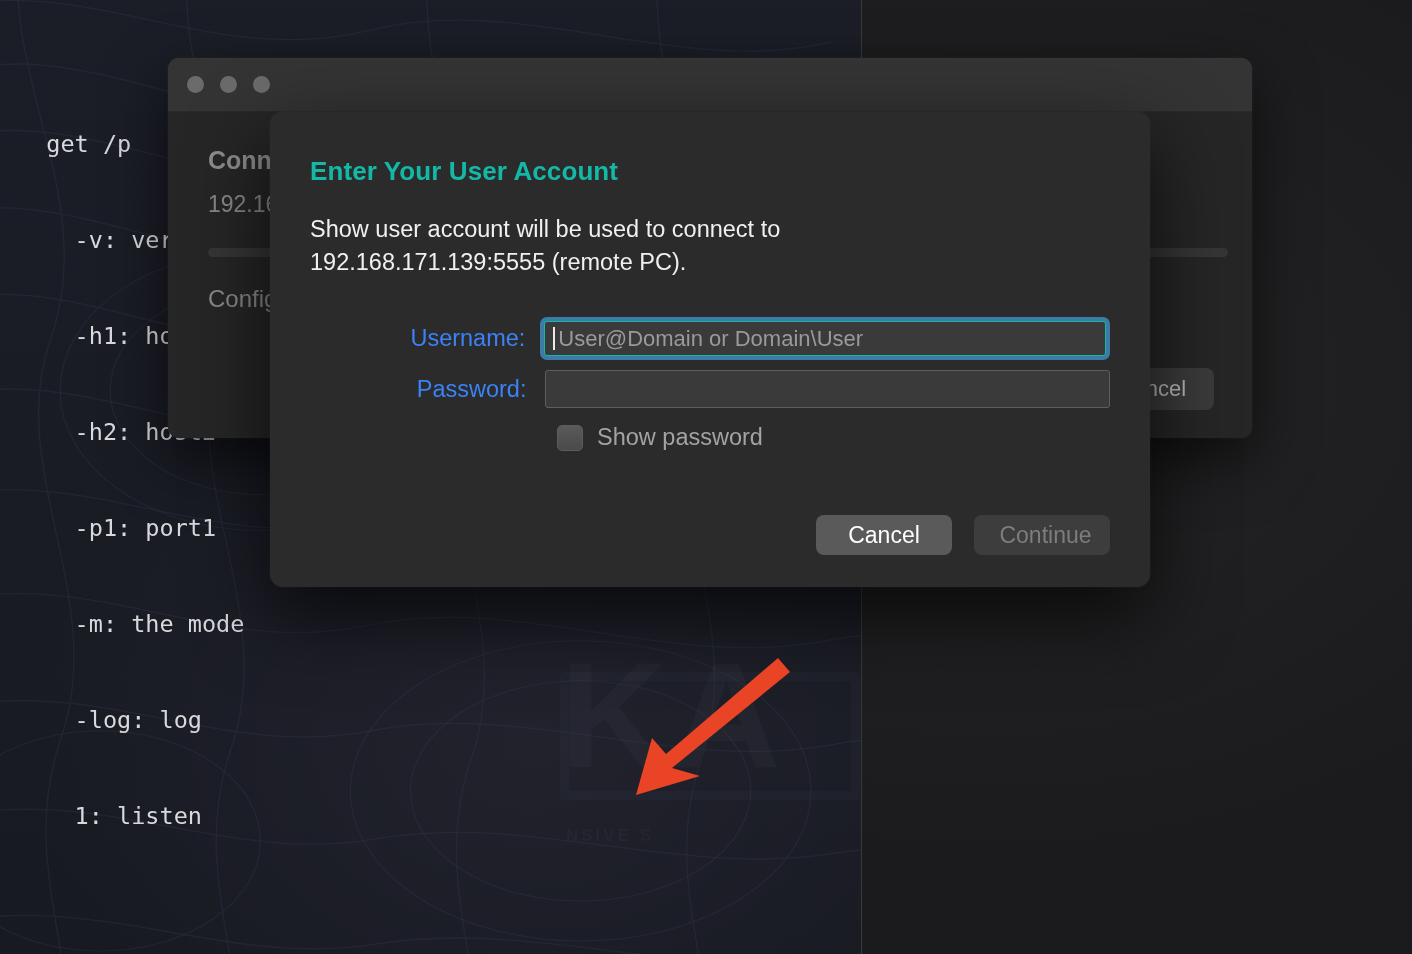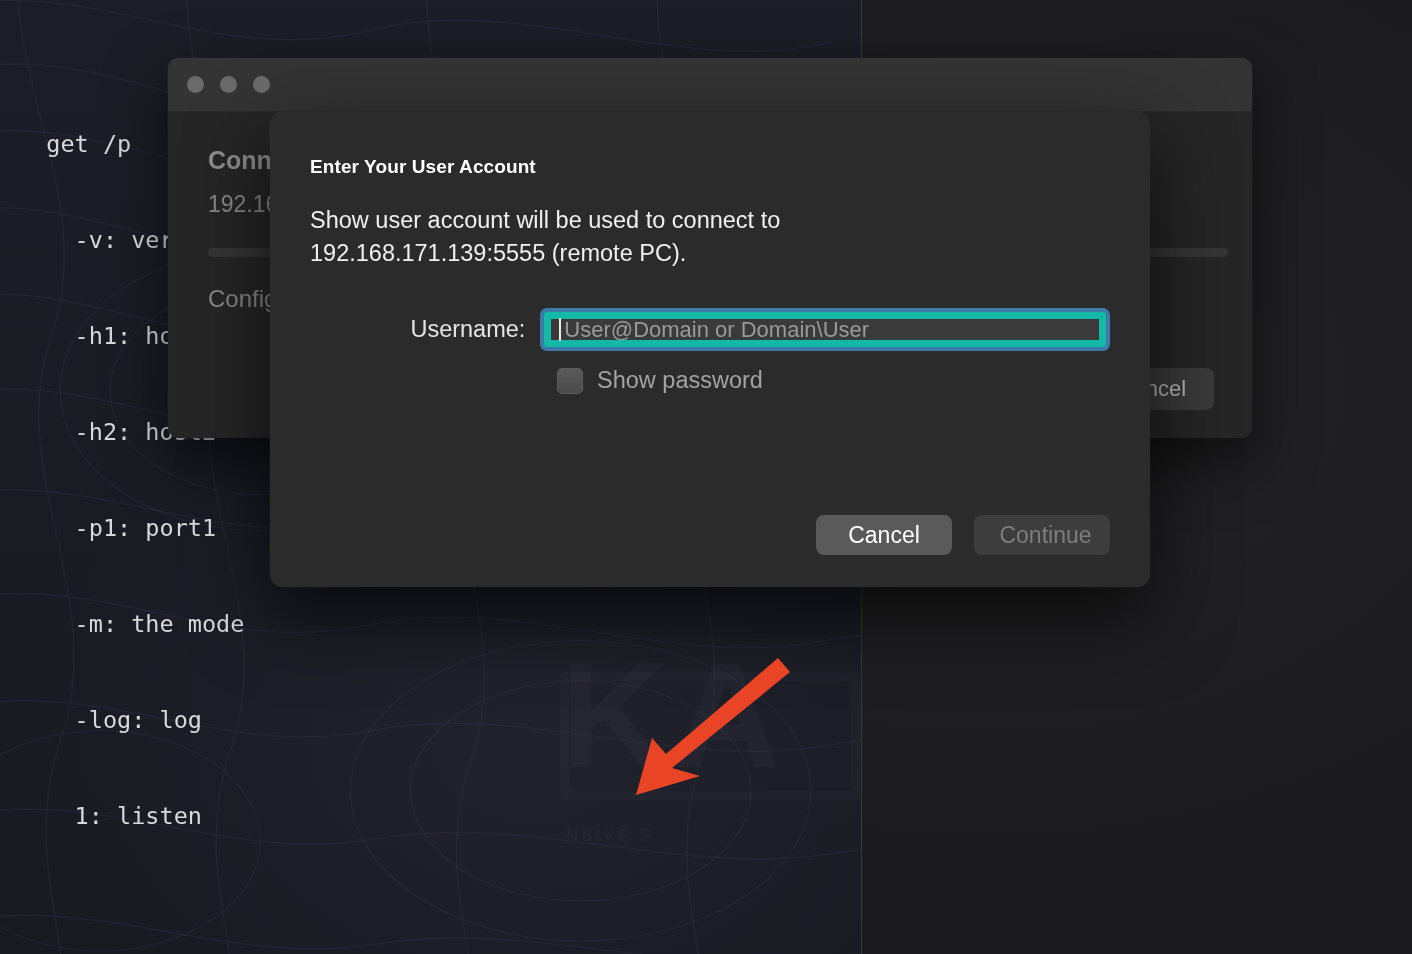--- a/index.html
+++ b/index.html
@@ -121,46 +121,46 @@
   .dialog {
     position: absolute;
     left: 270px; top: 112px;
     width: 880px; height: 475px;
     background: #2b2b2b;
     border-radius: 13px;
     box-shadow: 0 28px 80px rgba(0,0,0,.72), 0 0 0 .5px rgba(255,255,255,.06);
     padding: 44px 40px 30px 40px;
   }
   .dlg-title {
-    font-size: 19px; font-weight: 700; color: #ffffff;
+    font-size: 26px; font-weight: 700; color: #14b8a6;
     letter-spacing: .1px;
     margin-bottom: 26px;
   }
   .dlg-msg {
     font-size: 23.5px; color: #f0f0f0; line-height: 33px;
     margin-bottom: 38px; max-width: 620px;
   }
   .field-row {
     display: flex; align-items: center; margin-bottom: 10px;
   }
   .field-label {
     width: 232px; text-align: right; padding-right: 15px;
-    font-size: 23.5px; color: #e5e5e5;
+    font-size: 23.5px; color: #3b82f6;
   }
   .inp-wrap-focus {
     padding: 4px;
     border-radius: 7px;
     background: #3c7aa8;
     width: 574px;
   }
   .inp {
     width: 100%;
     height: 35px;
     background: #3a3a3a;
-    border: 7px solid #14b8a6;
+    border: 1px solid #14b8a6;
     border-radius: 3px;
     color: #a3a3a3;
     font-size: 22px;
     font-family: "Liberation Sans", sans-serif;
     padding: 0 2px 0 8px;
     outline: none;
     display: flex; align-items: center;
     position: relative;
   }
   .inp.plain {
@@ -311,20 +311,24 @@
     <div class="field-row">
       <div class="field-label">Username:</div>
       <div class="inp-wrap-focus">
         <div class="inp">
           <span class="caret"></span>
             <span class="ph">User@Domain or Domain\User</span>
         </div>
       </div>
     </div>
 
+    <div class="field-row" style="margin-top:8px;">
+      <div class="field-label">Password:</div>
+      <div class="inp plain"></div>
+    </div>
 
     <div class="check-row">
       <span class="checkbox"></span>
       <span class="check-label">Show password</span>
     </div>
 
     <div class="btn-row">
       <div class="btn btn-cancel">Cancel</div>
       <div class="btn btn-continue">Continue</div>
     </div>

